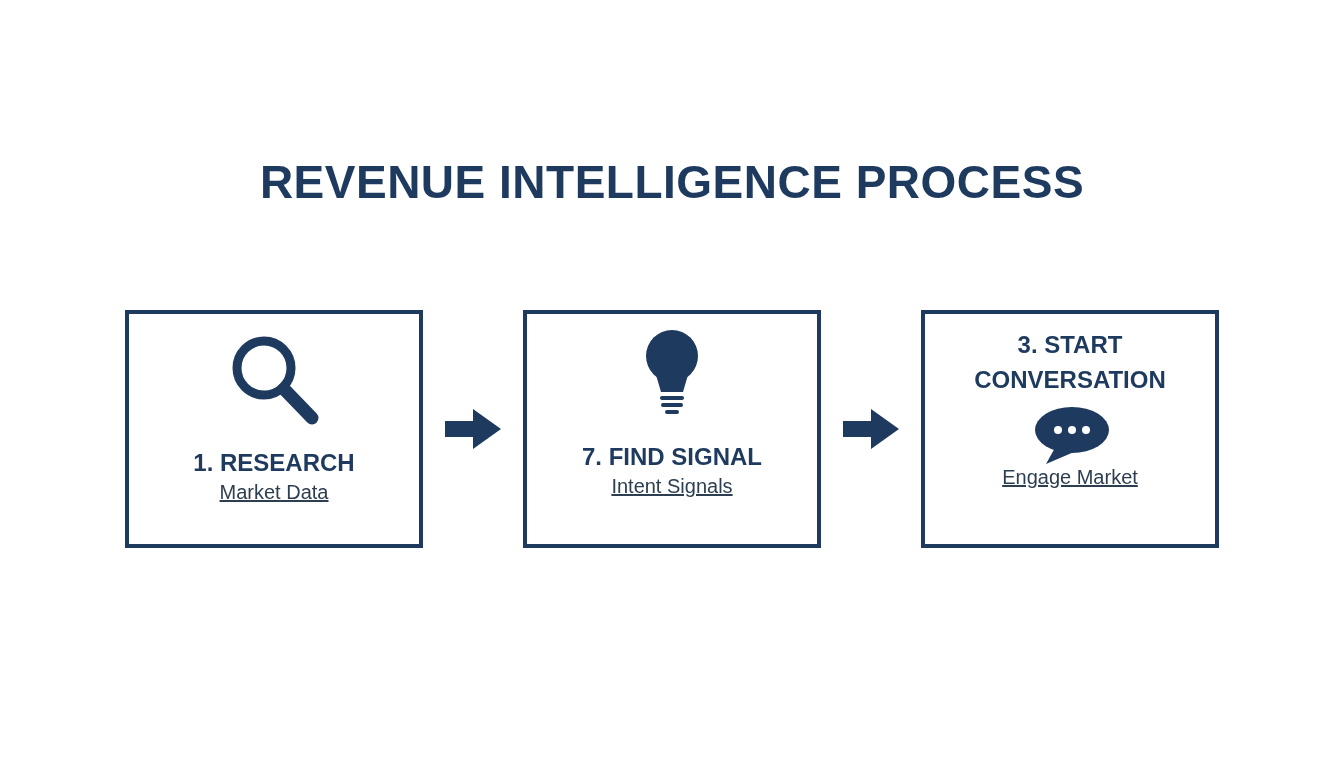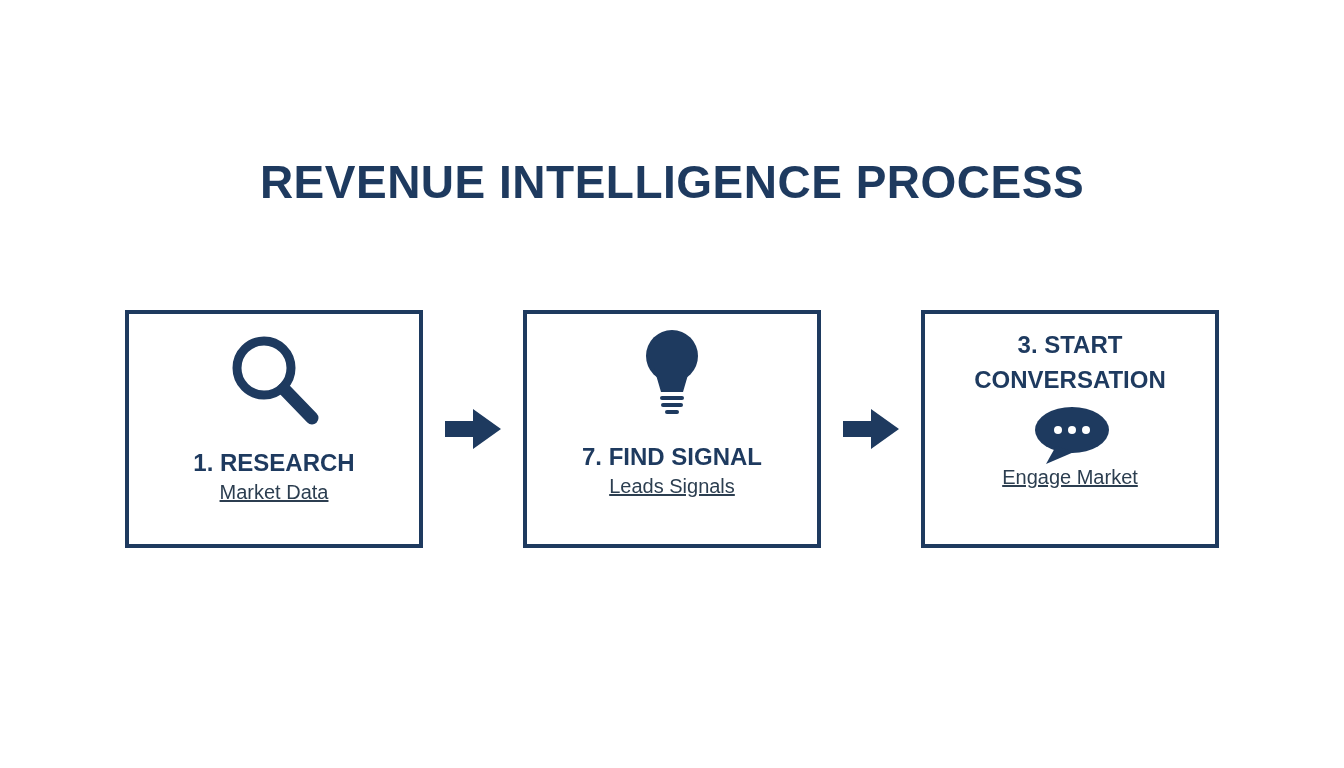--- a/index.html
+++ b/index.html
@@ -120,21 +120,21 @@
       <span class="step-icon">
         <svg width="72" height="96" viewBox="0 0 72 96" aria-hidden="true">
           <circle cx="36" cy="28" r="26" fill="#1e3a5f"></circle>
           <path d="M18 40 H54 L47 64 H25 Z" fill="#1e3a5f"></path>
           <rect x="24" y="68" width="24" height="4" rx="2" fill="#1e3a5f"></rect>
           <rect x="25" y="75" width="22" height="4" rx="2" fill="#1e3a5f"></rect>
           <rect x="29" y="82" width="14" height="4" rx="2" fill="#1e3a5f"></rect>
         </svg>
       </span>
       <div class="step-title">7. FIND SIGNAL</div>
-      <div class="step-subtitle">Leads Signals</div>
+      <div class="step-subtitle">Intent Signals</div>
     </div>
 
     <span class="flow-arrow">
       <svg width="56" height="40" viewBox="0 0 56 40" aria-hidden="true">
         <path d="M0 12 H28 V0 L56 20 L28 40 V28 H0 Z" fill="#1e3a5f"></path>
       </svg>
     </span>
 
     <div class="step-box icon-middle">
       <div class="step-title">3. START CONVERSATION</div>

